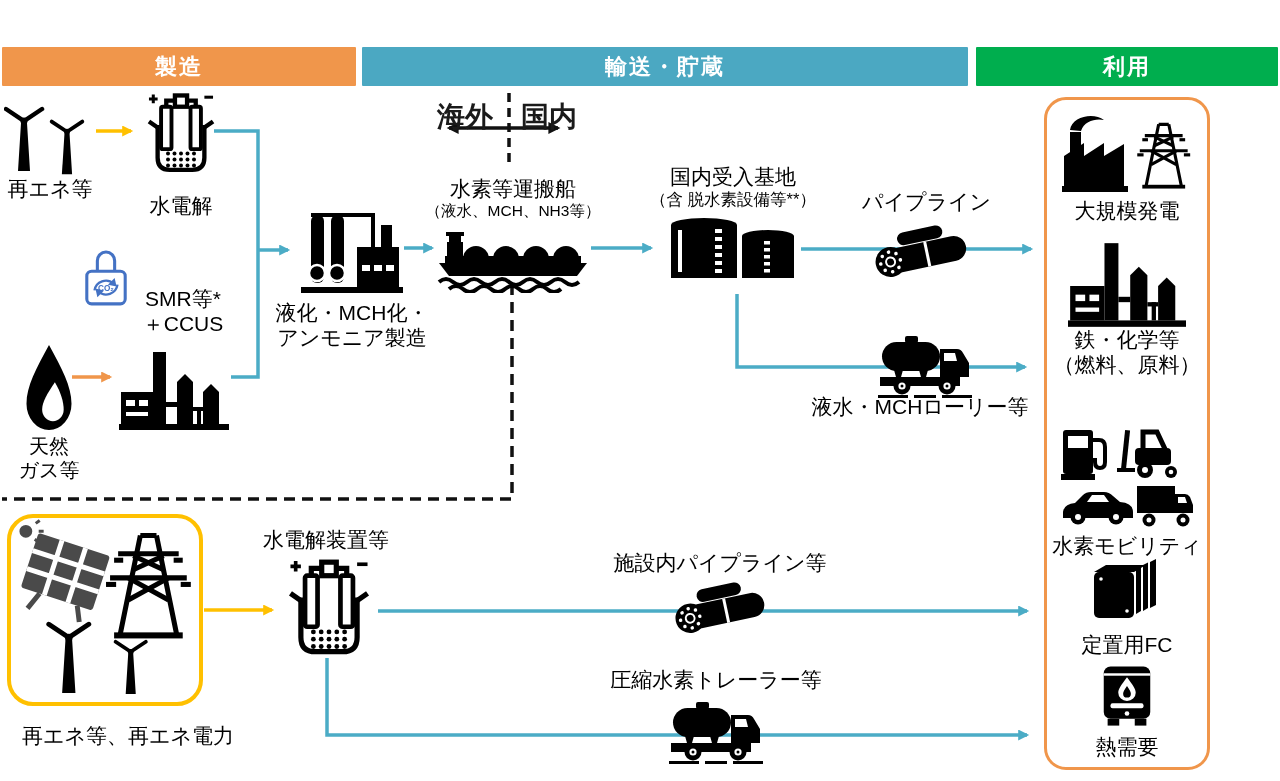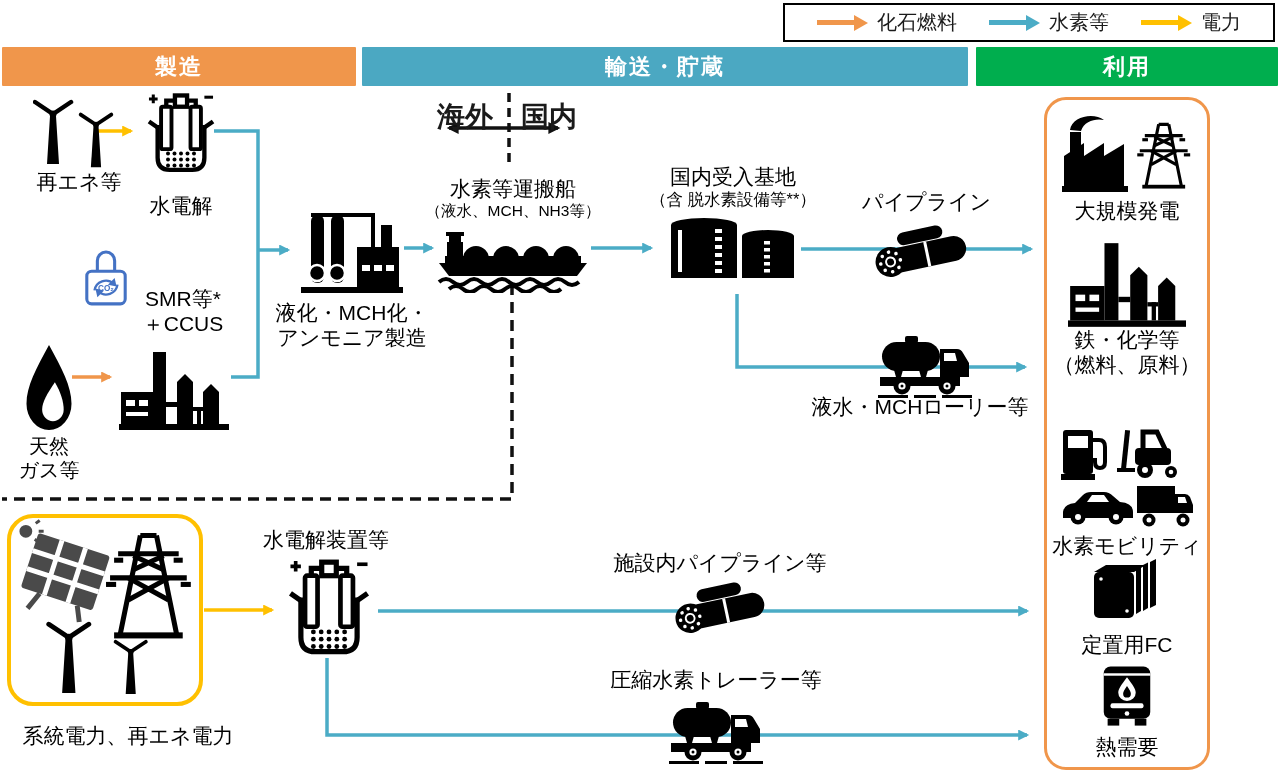--- a/index.html
+++ b/index.html
@@ -197,55 +197,32 @@
       <path d="M204,610 H272" marker-end="url(#ah-yellow)"></path>
     </g>
 
     <path d="M72,377 H110" stroke="#F0964B" stroke-width="3.5" fill="none" marker-end="url(#ah-orange)"></path>
 
     <path d="M449,128 H558" stroke="#111" stroke-width="3.5" fill="none" marker-start="url(#ah-black)" marker-end="url(#ah-black)"></path>
     <path d="M509,93 V167" stroke="#111" stroke-width="3.5" fill="none" stroke-dasharray="9 6"></path>
     <path d="M512,284 V499 H2" stroke="#111" stroke-width="3.5" fill="none" stroke-dasharray="11 7"></path>
   </svg>
 
-  <div class="legend">
-    <div class="legend-item">
-      <span class="legend-arrow" style="--c:#F0964B">
-          <span class="la-shaft"></span>
-          <span class="la-head"></span>
-        </span>
-      <span class="legend-label">化石燃料</span>
-    </div>
-    <div class="legend-item">
-      <span class="legend-arrow" style="--c:#4BACC6">
-          <span class="la-shaft"></span>
-          <span class="la-head"></span>
-        </span>
-      <span class="legend-label">水素等</span>
-    </div>
-    <div class="legend-item">
-      <span class="legend-arrow" style="--c:#FFC000">
-          <span class="la-shaft"></span>
-          <span class="la-head"></span>
-        </span>
-      <span class="legend-label">電力</span>
-    </div>
-  </div>
 
   <div class="bar bar-manufacture">製造</div>
   <div class="bar bar-transport">輸送・貯蔵</div>
   <div class="bar bar-use">利用</div>
 
   <span class="boundary-lbl" style="left:437px;top:98px;">海外</span>
   <span class="boundary-lbl" style="left:521px;top:98px;">国内</span>
 
   <div class="use-box"></div>
   <div class="grid-box"></div>
 
-  <div class="node" style="left:0px;top:86px;width:100px;padding-left:29px;">
+  <div class="node" style="left:0px;top:93px;width:100px;">
     <svg width="92" height="84" viewBox="0 0 92 84">
       <use href="#def-turbine"></use>
       <use href="#def-turbine" transform="translate(46,15) scale(0.85)"></use>
     </svg>
     <span class="lbl lbl-lg">再エネ等</span>
   </div>
 
   <div class="node" style="left:136px;top:92px;width:90px;">
     <svg width="78" height="84" viewBox="0 0 90 97">
         <use href="#def-electrolyzer"></use>
@@ -464,21 +441,21 @@
         <g stroke="#fff" stroke-width="5" fill="none">
           <path d="M16,45 h76 M16,64 h76 M41,26 v58 M66,26 v58"></path>
         </g>
         <path d="M36,84 l-7,18 M76,84 l7,15" stroke="#4a4a4a" stroke-width="5" fill="none"></path>
       </g>
       <use href="#def-pylon" transform="translate(94,8) scale(1.02)"></use>
       <use href="#def-turbine" transform="translate(36,90) scale(1.12)"></use>
       <use href="#def-turbine" transform="translate(104,112) scale(0.85)"></use>
     </svg>
   </div>
-  <span class="lbl lbl-lg" style="position:absolute;left:4px;top:724px;width:248px;z-index:1;">系統電力、再エネ電力</span>
+  <span class="lbl lbl-lg" style="position:absolute;left:4px;top:724px;width:248px;z-index:1;">再エネ等、再エネ電力</span>
 
   <span class="lbl lbl-lg" style="position:absolute;left:243px;top:528px;width:166px;z-index:1;">水電解装置等</span>
   <div class="node" style="left:281px;top:558px;width:96px;">
     <svg width="94" height="101" viewBox="0 0 90 97">
         <use href="#def-electrolyzer"></use>
       </svg>
   </div>
 
   <span class="lbl lbl-lg" style="position:absolute;left:612px;top:551px;width:216px;z-index:1;">施設内パイプライン等</span>
   <div class="node" style="left:670px;top:581px;width:102px;">

